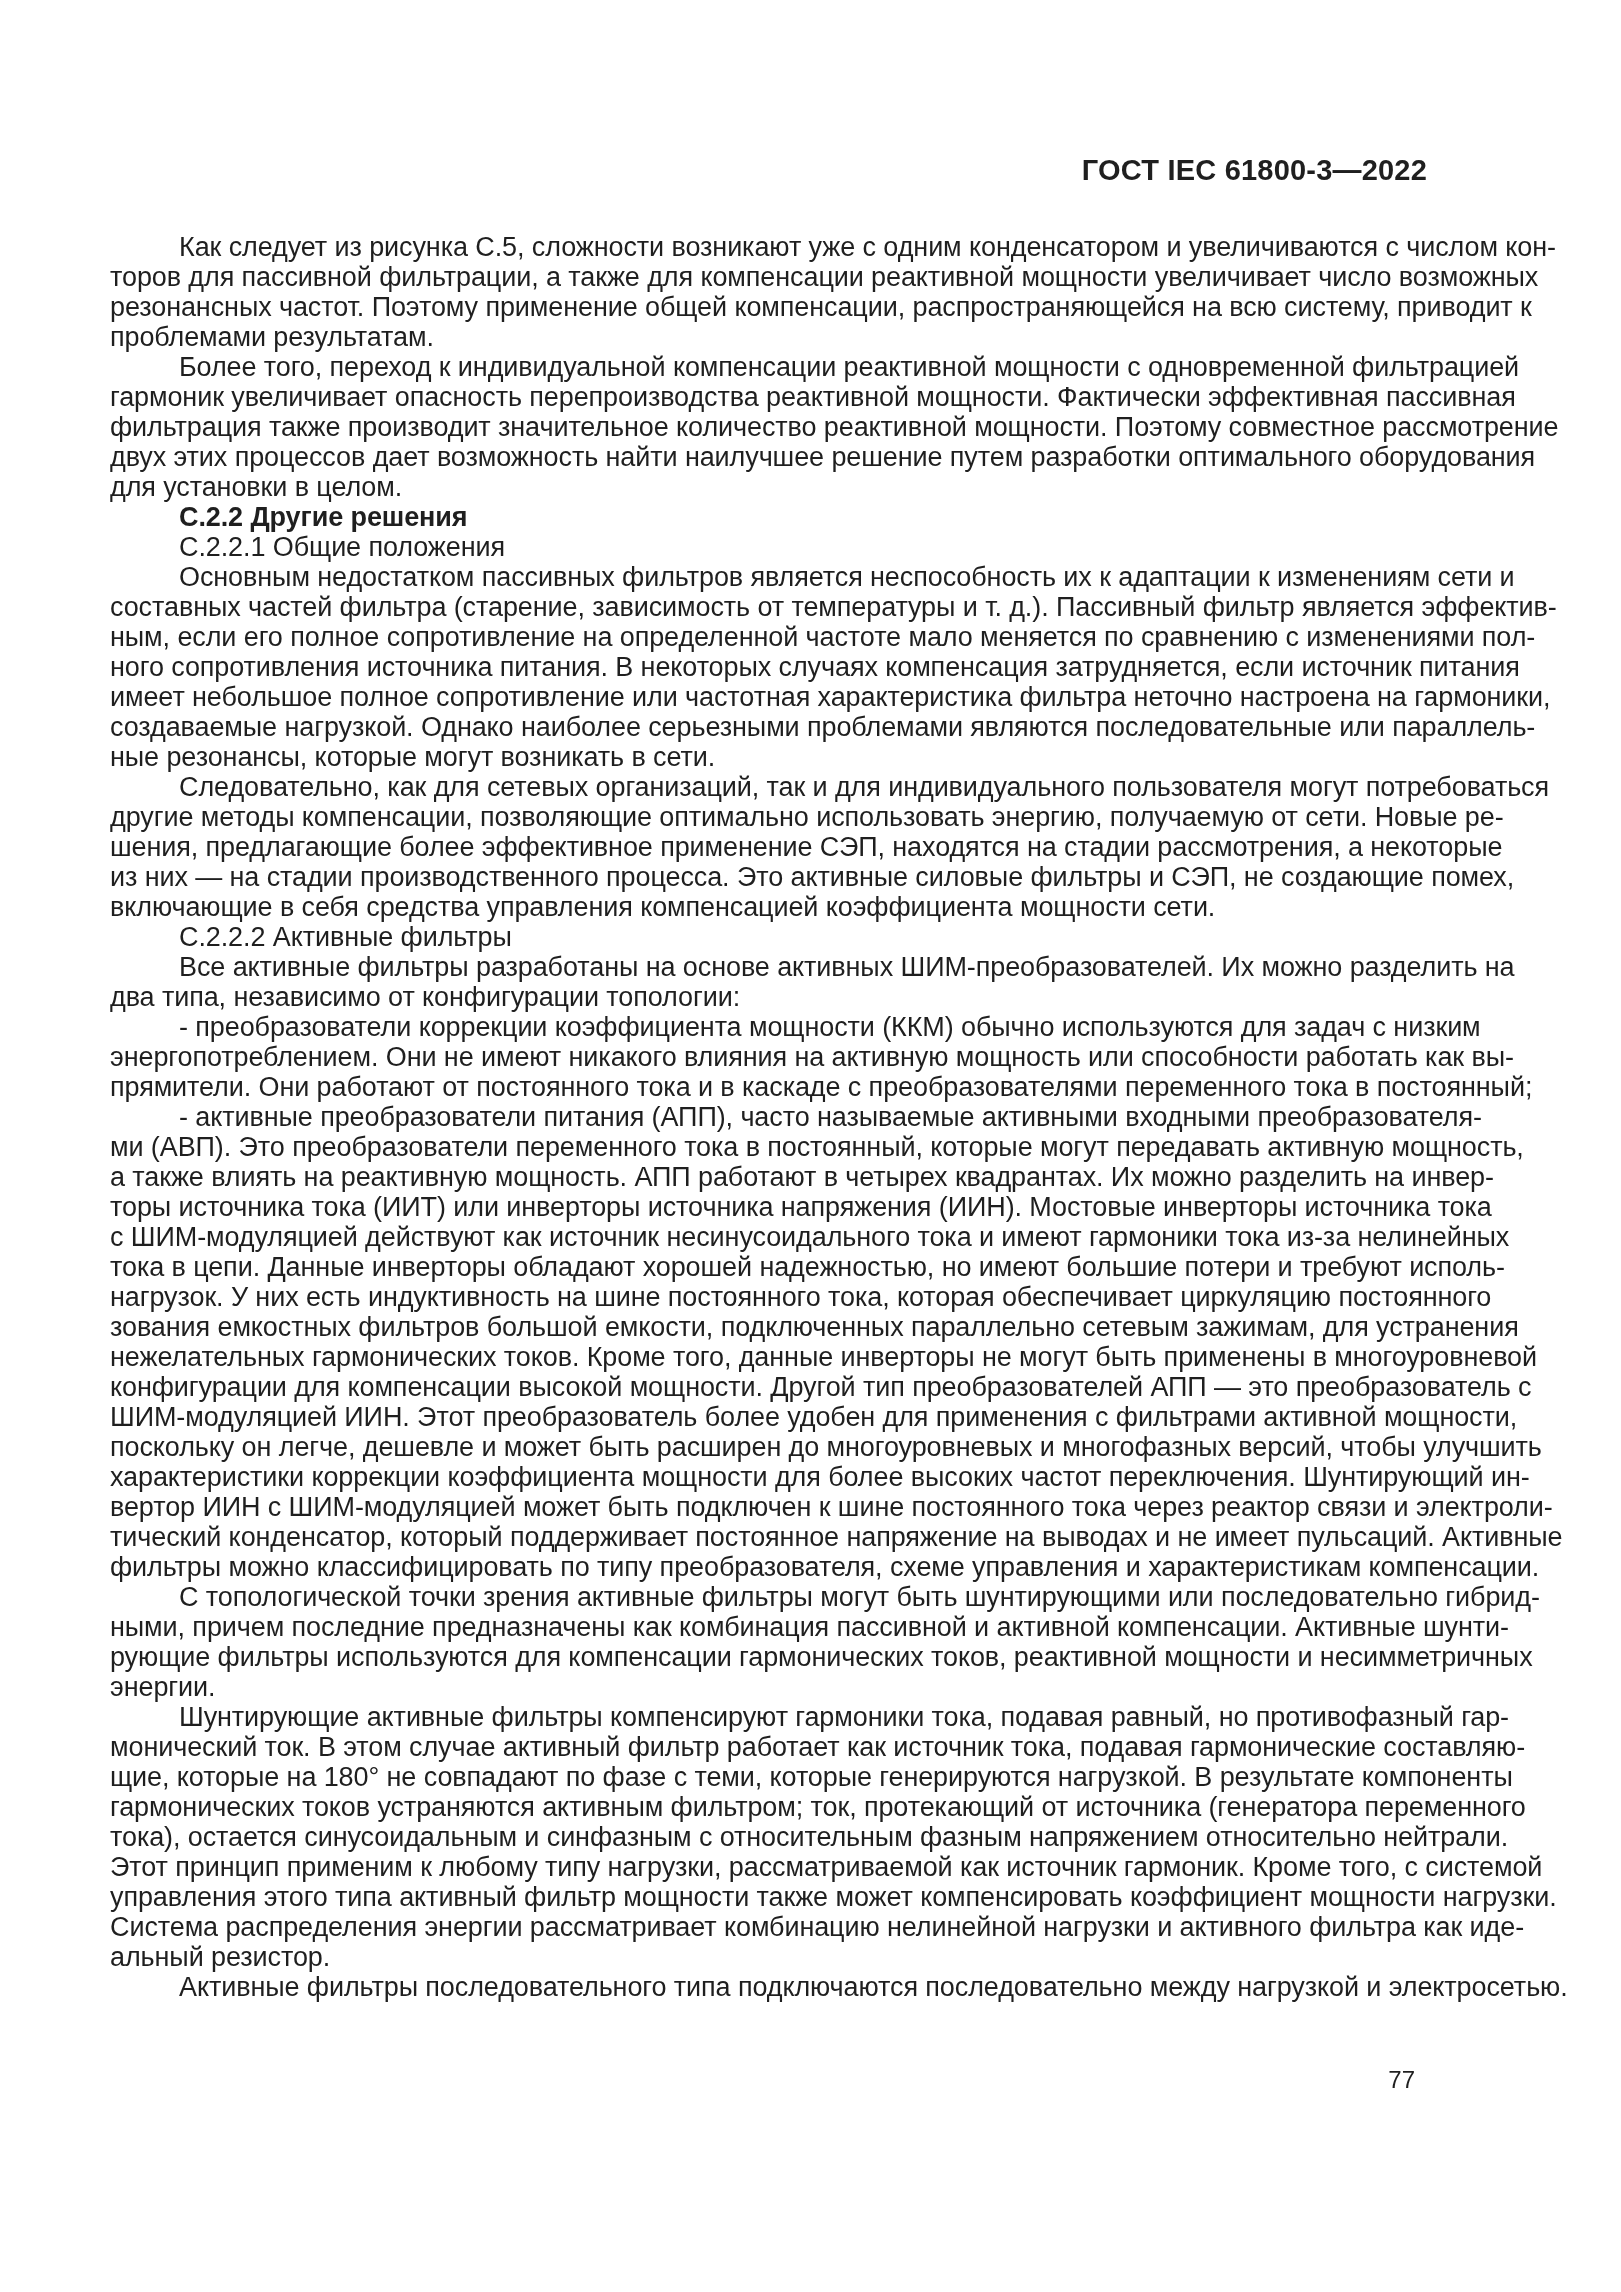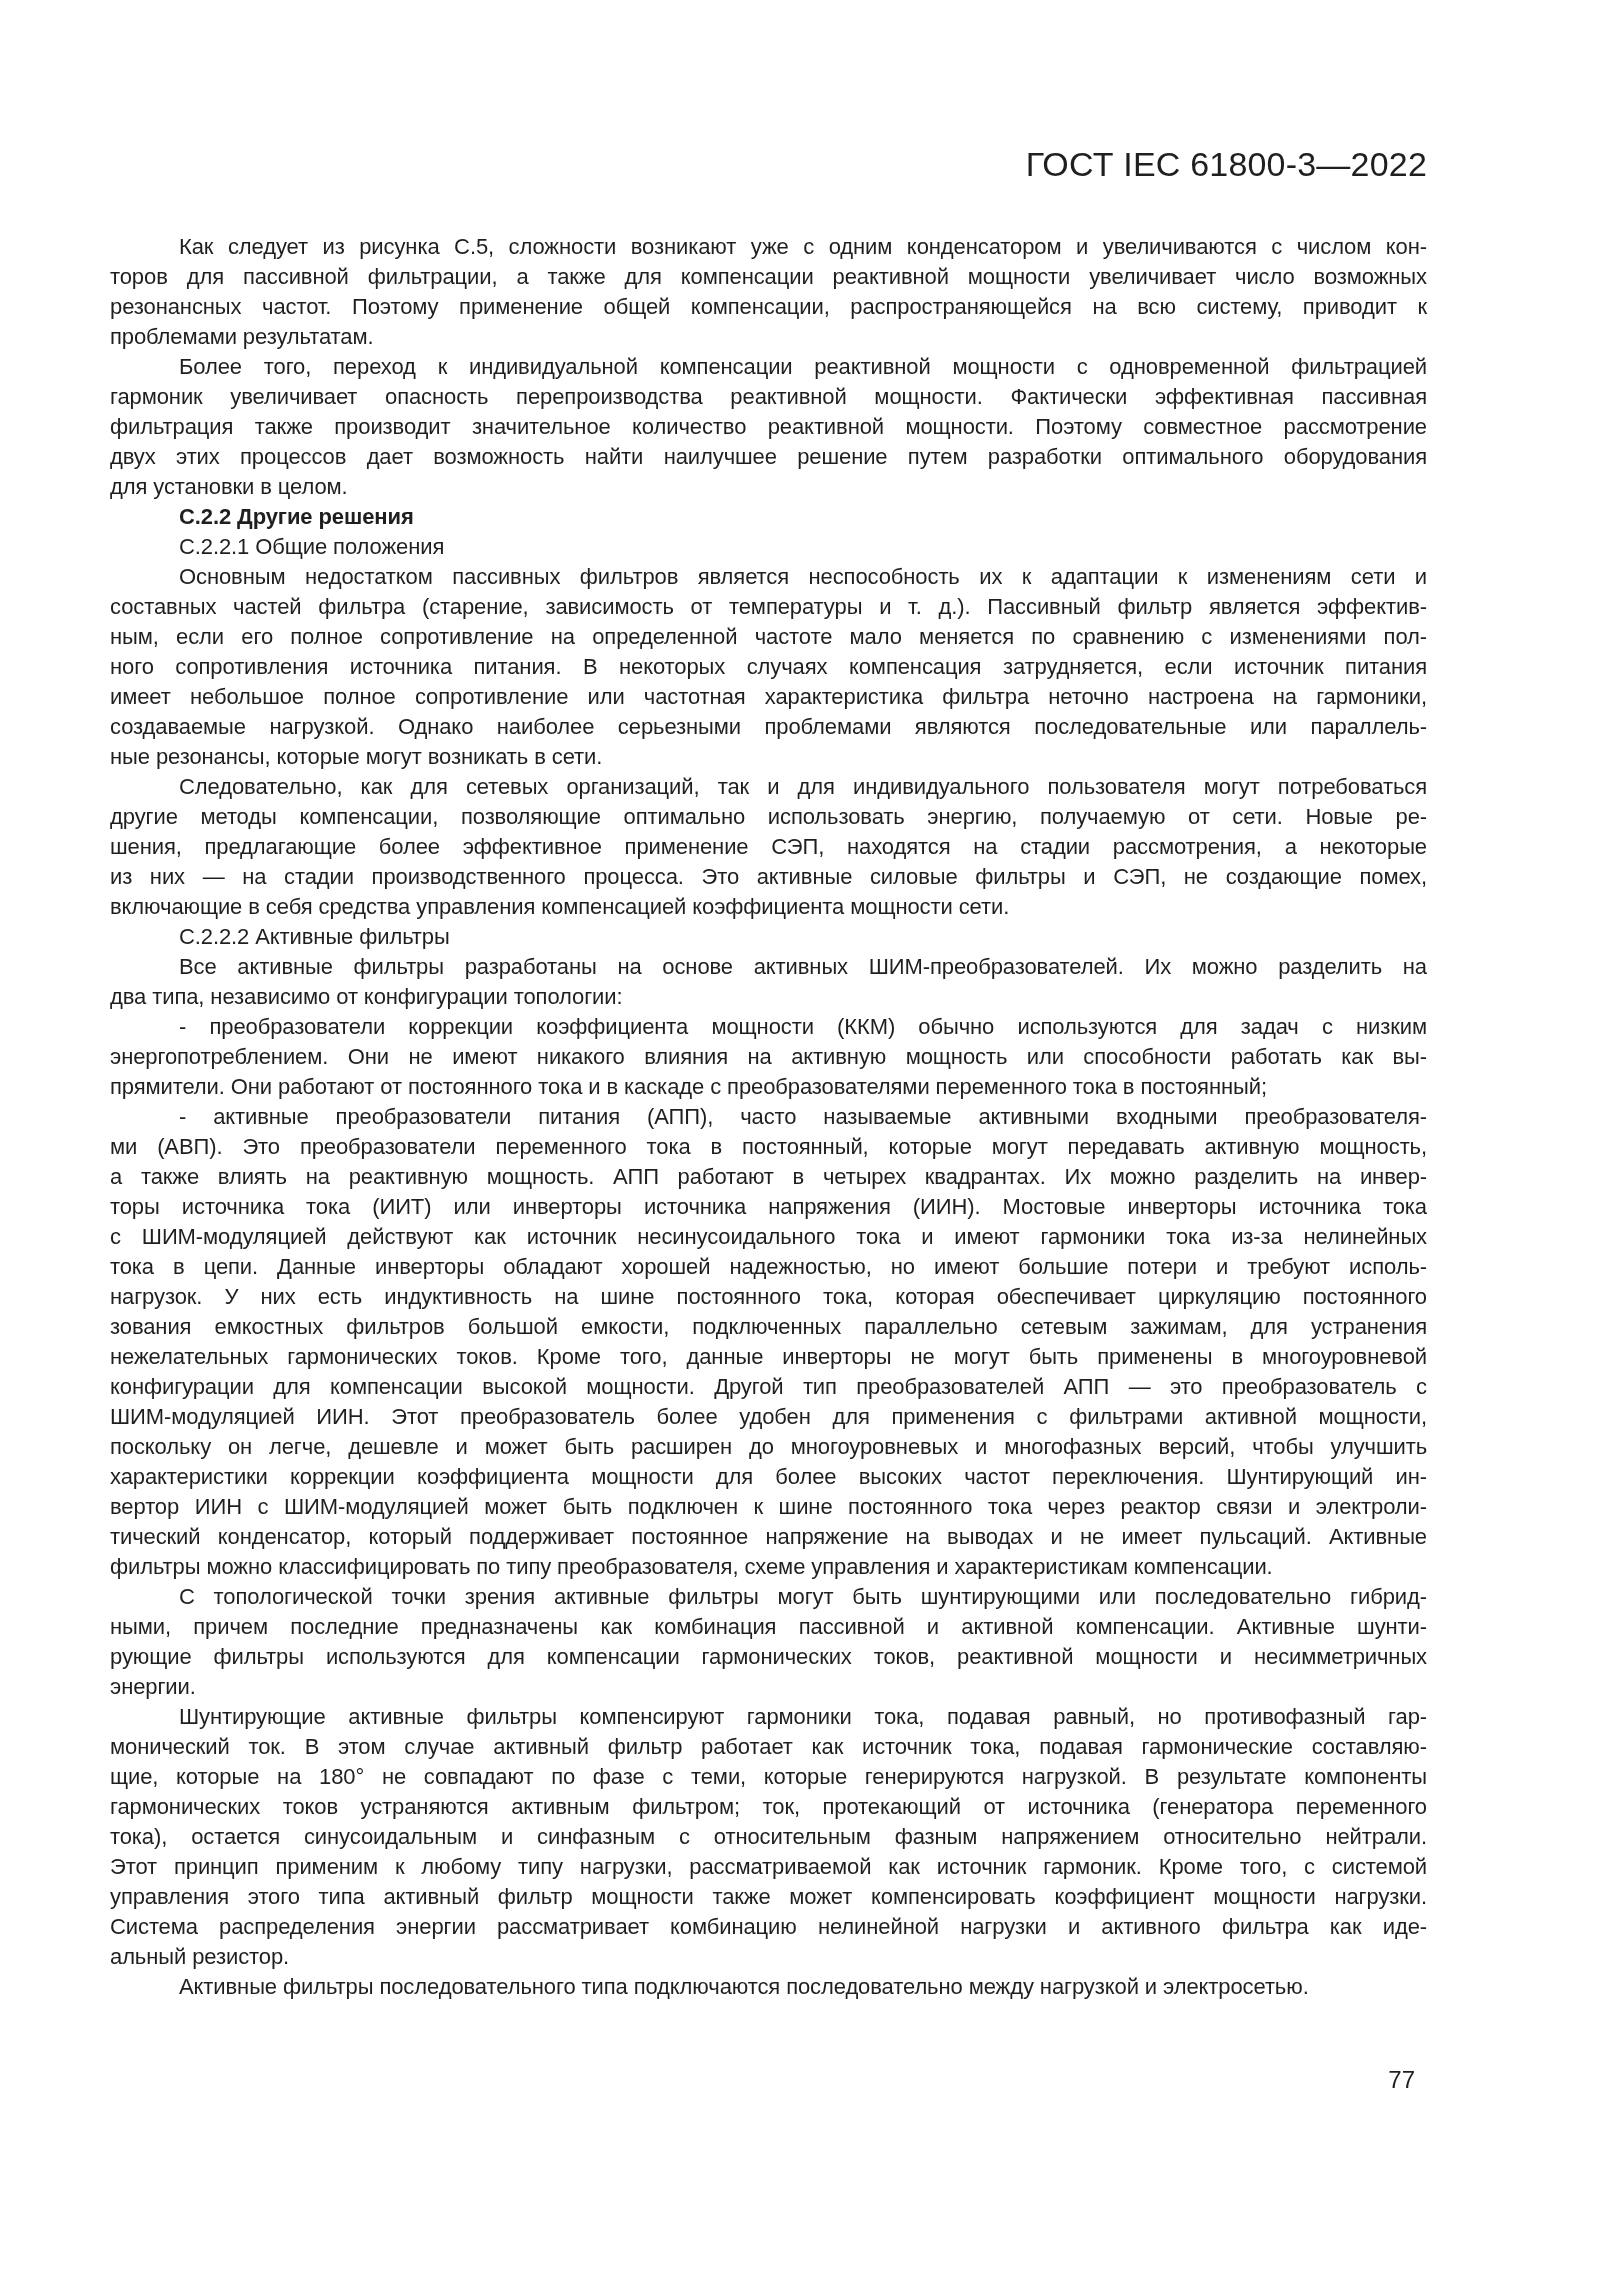--- a/index.html
+++ b/index.html
@@ -7,33 +7,33 @@
     width: 1621px; height: 2293px;
     background: #ffffff;
     font-family: "Liberation Sans", sans-serif;
     color: #1f1f1f;
     position: relative;
     overflow: hidden;
   }
   .page { position: absolute; inset: 0; background: #ffffff; }
   .doc-header {
     position: absolute;
-    top: 147px; right: 194px;
-    font-size: 34px; line-height: 35px;
-    font-weight: normal;
+    top: 153px; right: 194px;
+    font-size: 29px; line-height: 35px;
+    font-weight: bold;
     letter-spacing: 0.2px;
     white-space: nowrap;
   }
   .content {
     position: absolute;
     left: 110px; top: 232px;
     width: 1317px;
   }
   .line {
-    font-size: 22px;
+    font-size: 27px;
     line-height: 30px;
     height: 30px;
     text-align: justify;
     text-align-last: justify;
     text-justify: inter-word;
     white-space: nowrap;
     letter-spacing: -0.1px;
   }
   .line.first { padding-left: 69px; }
   .line.last { text-align: left; text-align-last: left; }

